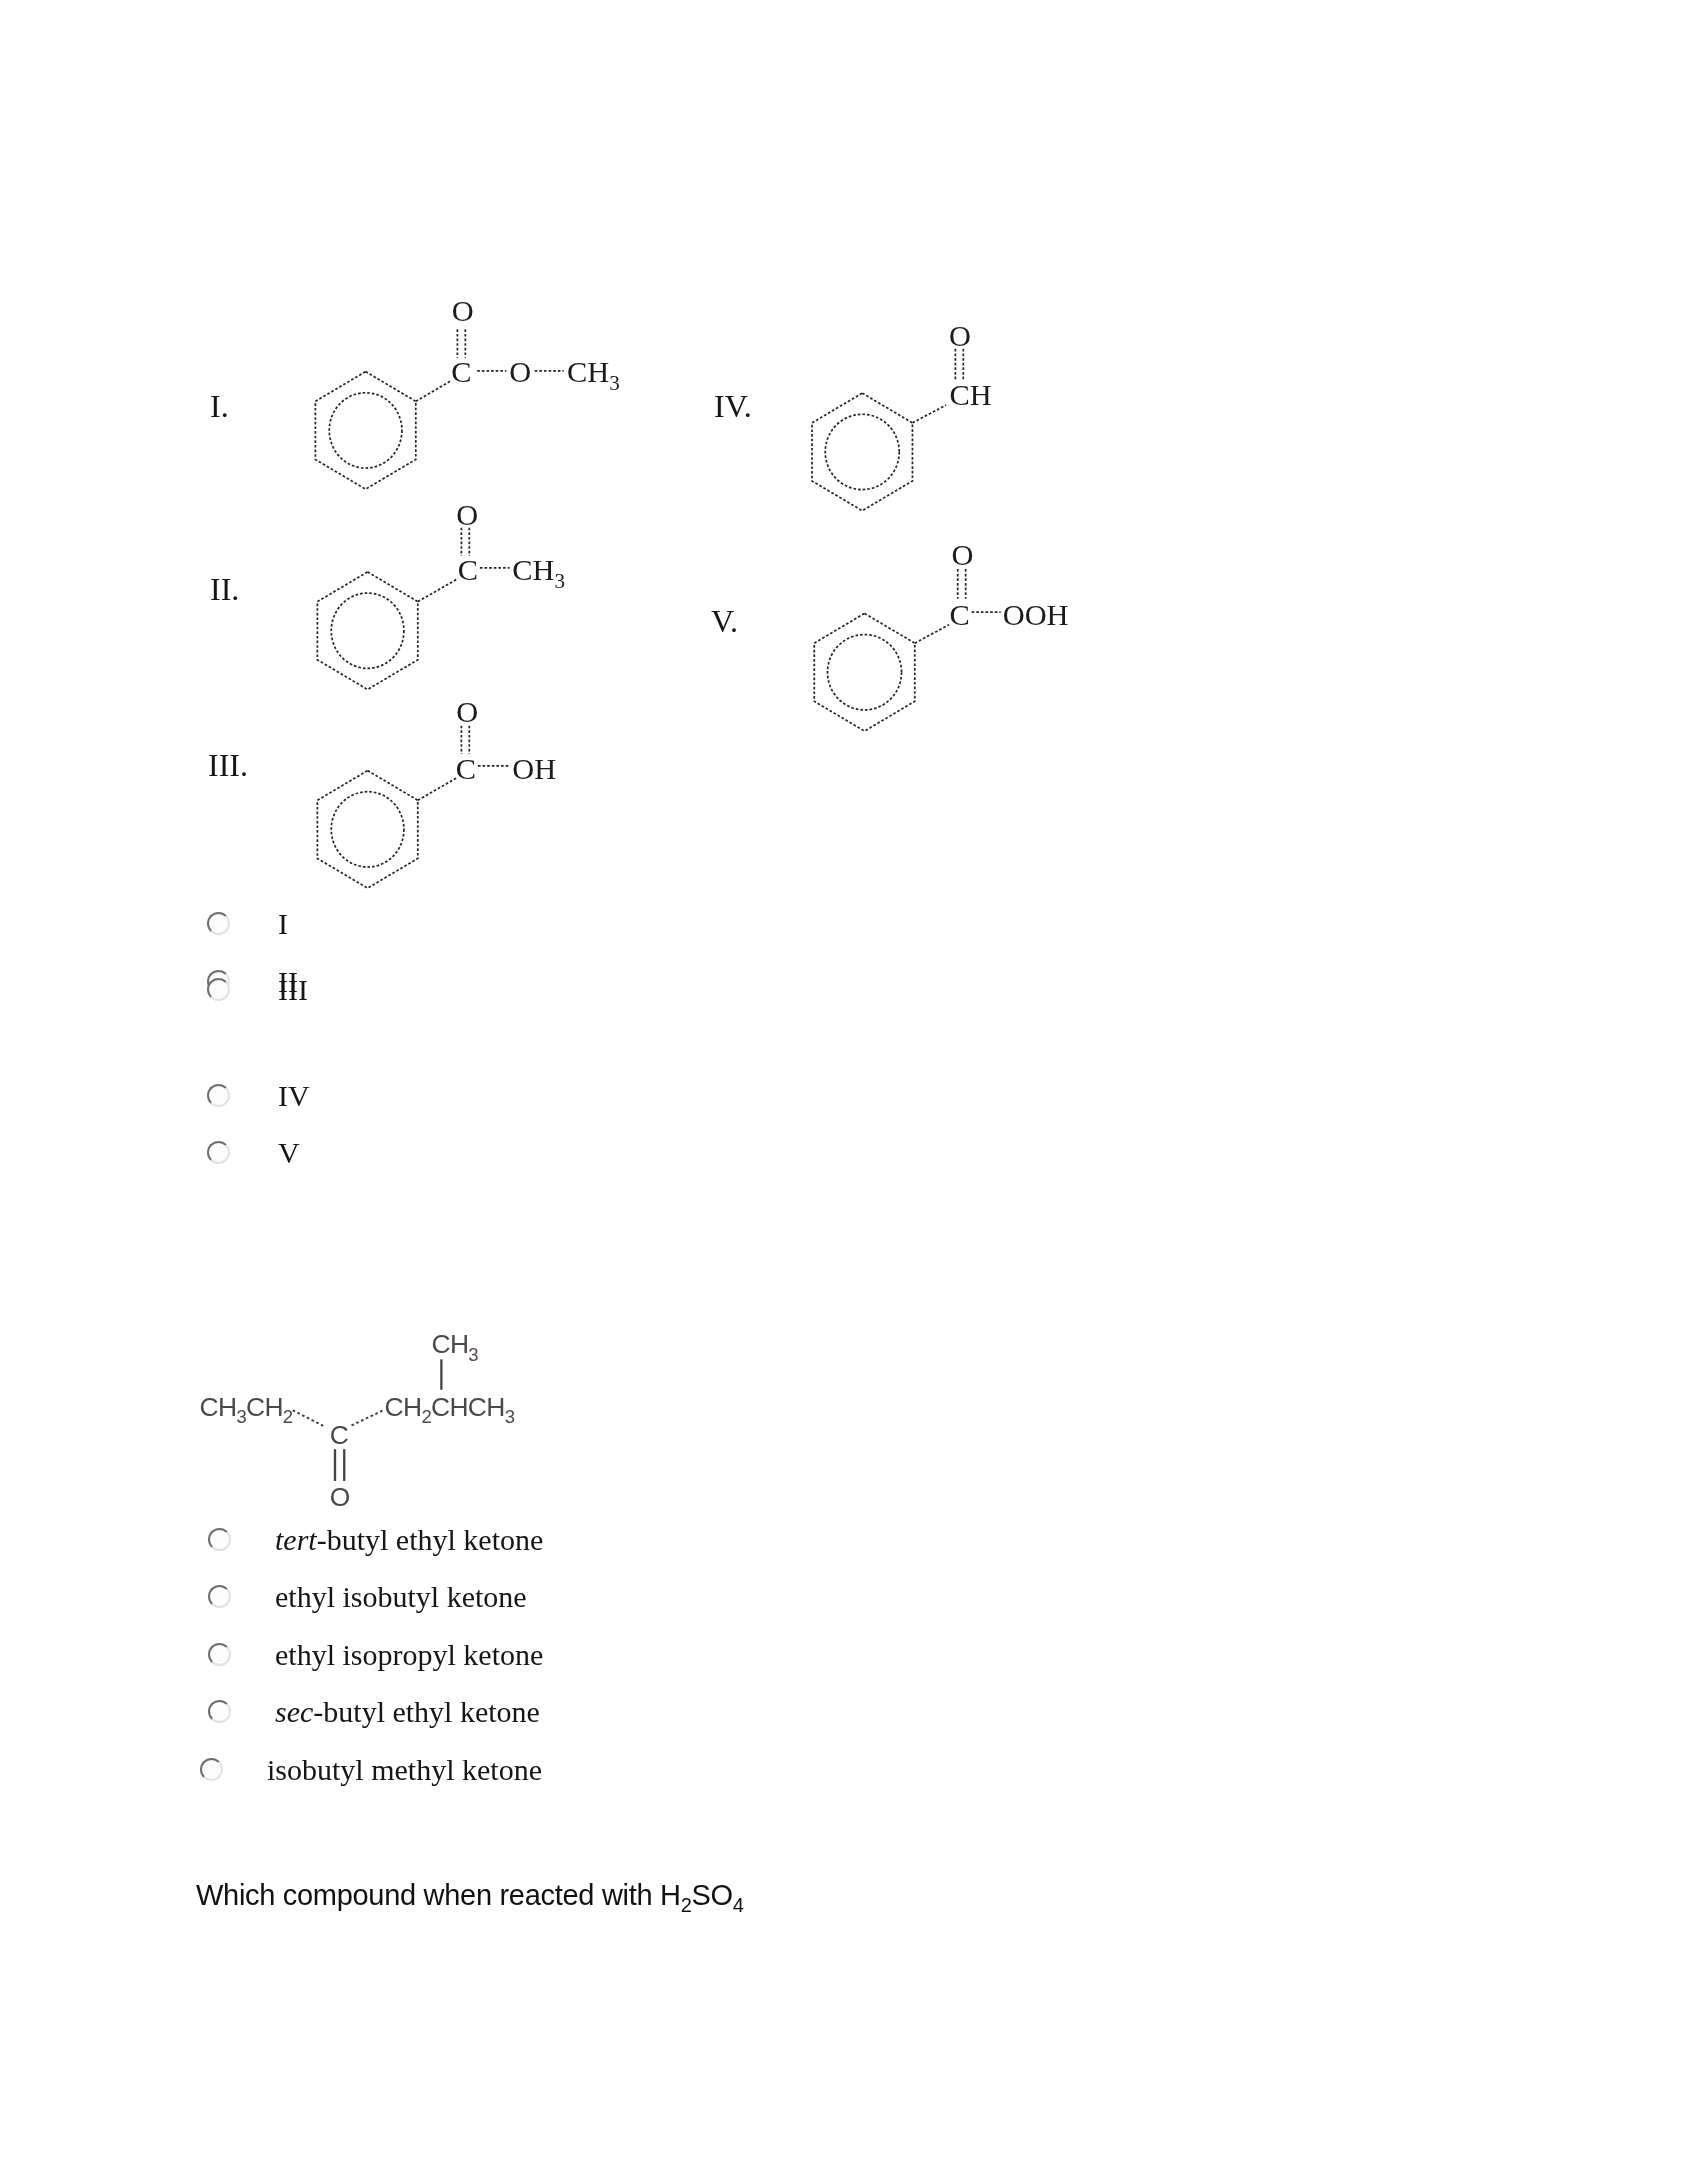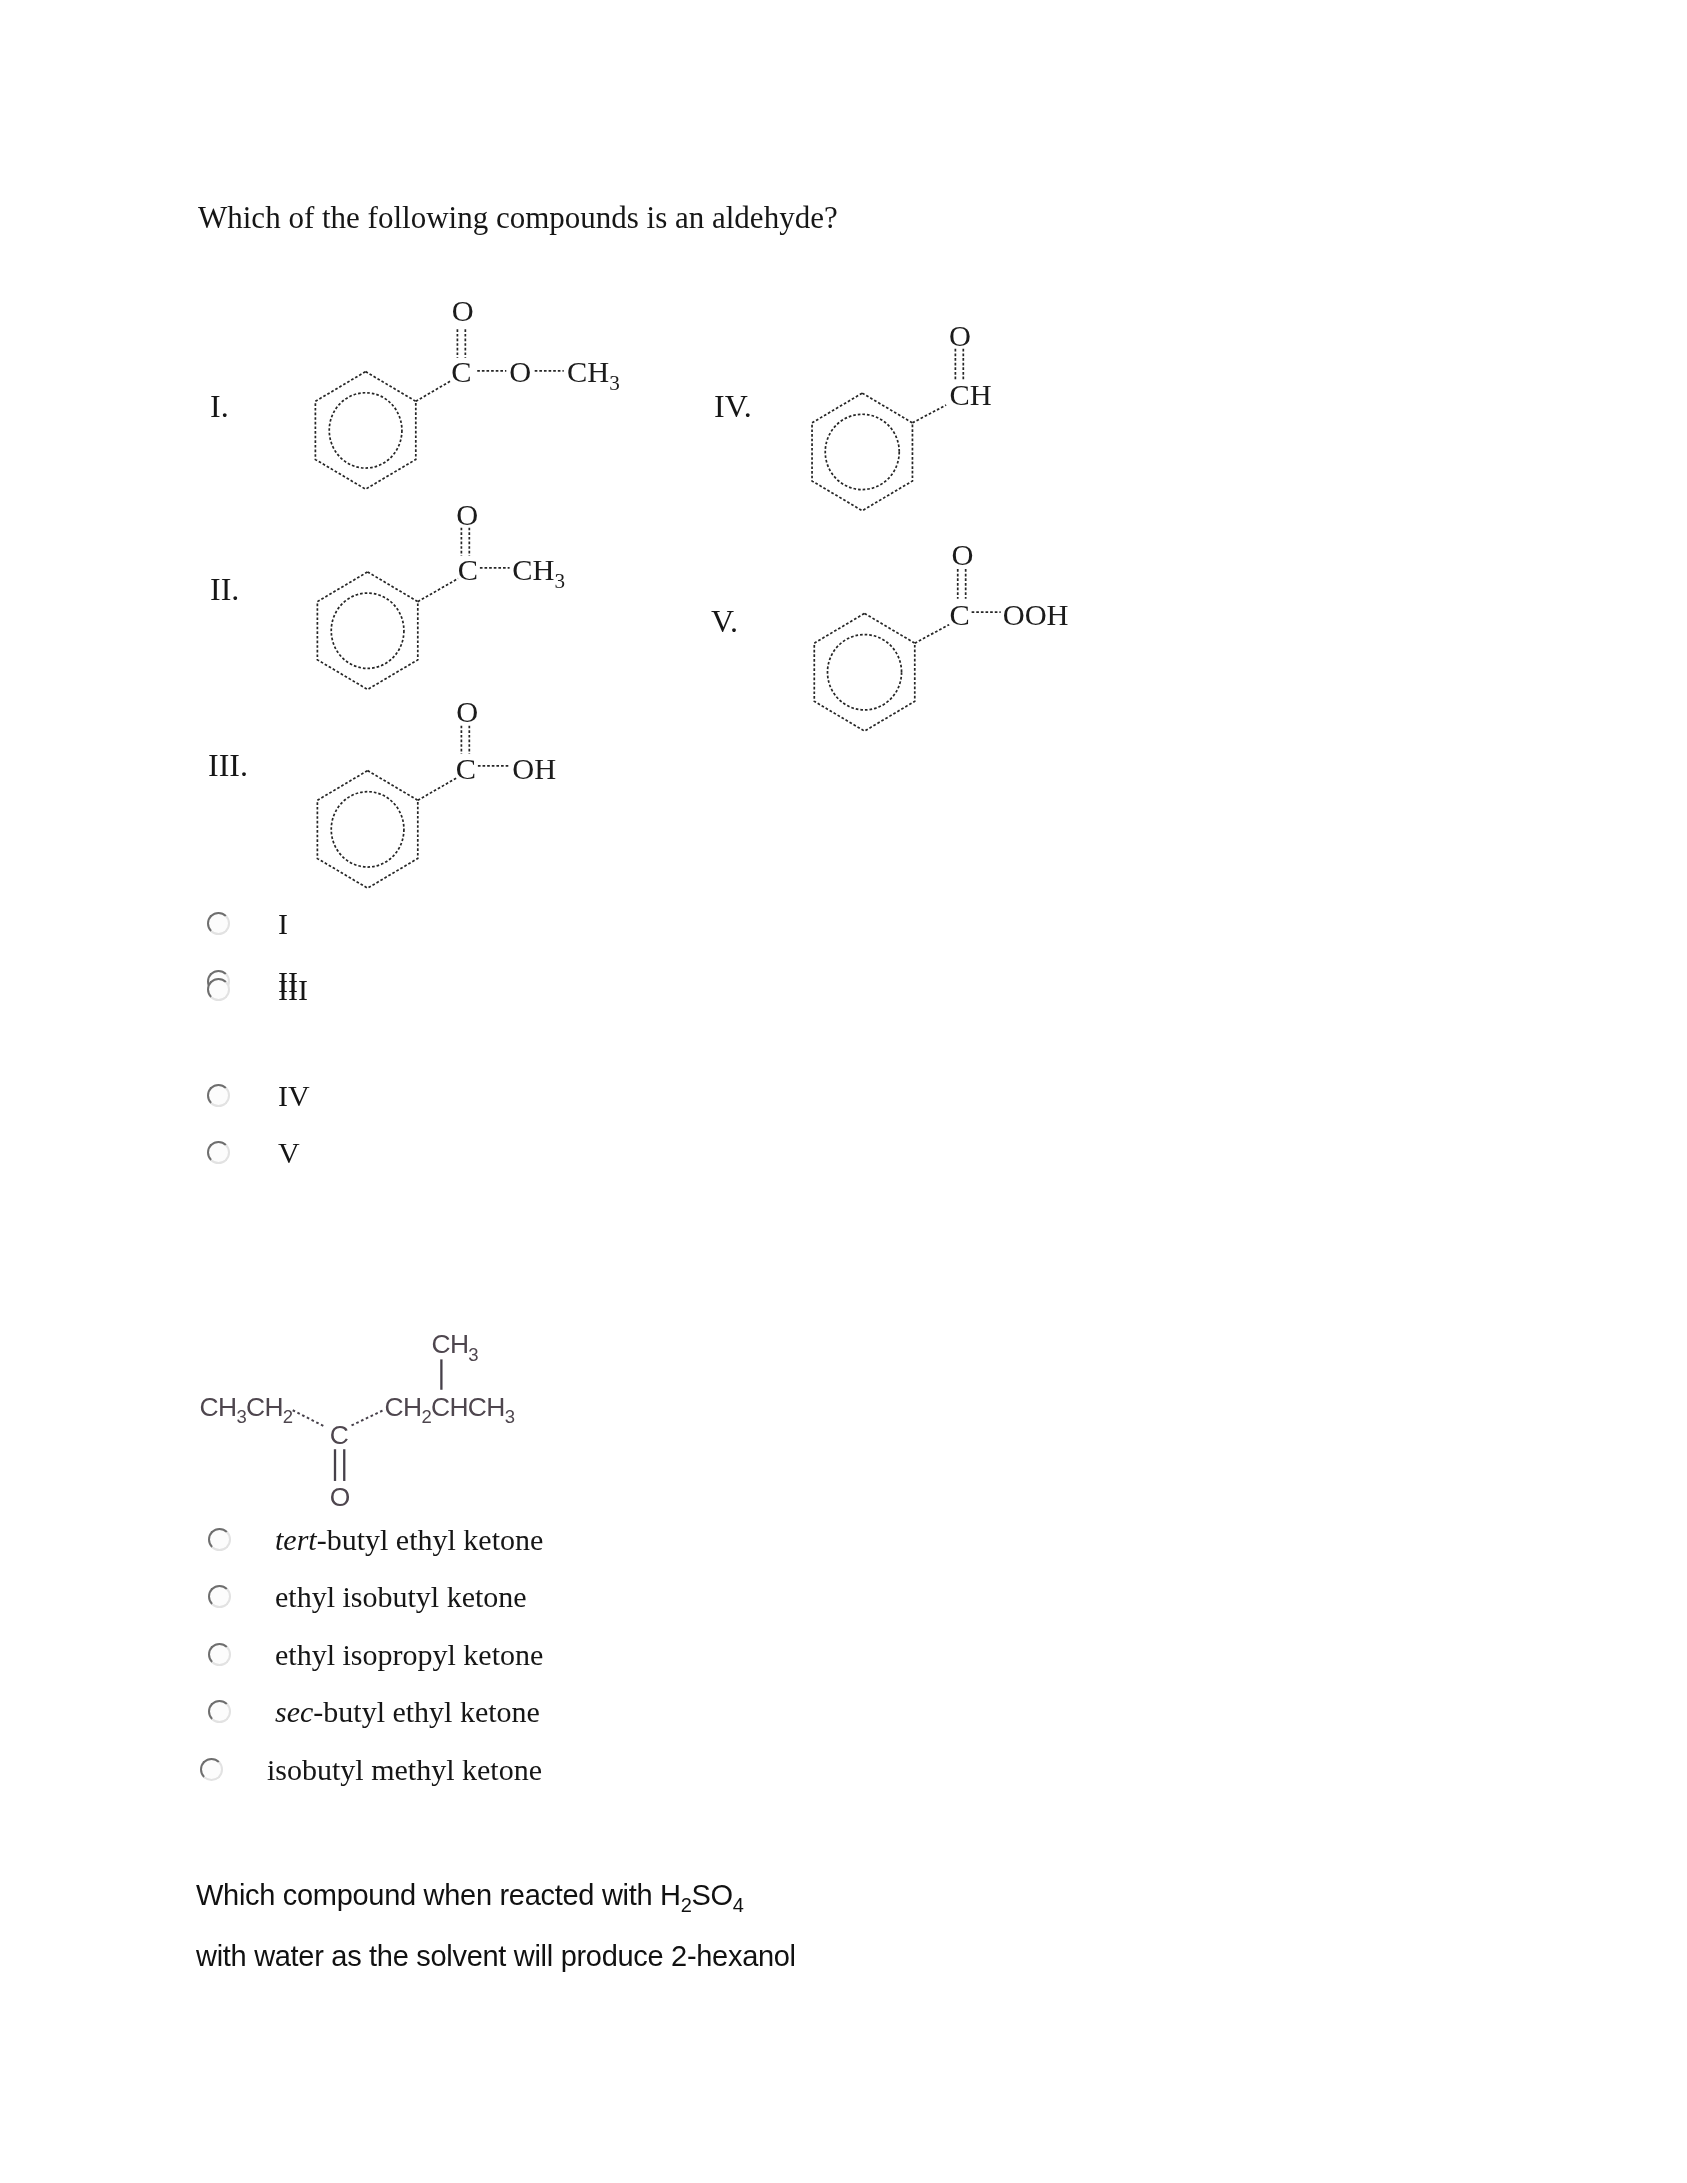--- a/index.html
+++ b/index.html
@@ -26,21 +26,20 @@
   .kbond-solid{stroke:#46404a;stroke-width:3.5;fill:none;}
   .q3{font-family:"Liberation Sans", sans-serif;font-size:29px;line-height:51px;color:#111;
       letter-spacing:-0.3px;white-space:nowrap;}
   .q3 sub{font-size:20px;}
 </style>
 </head>
 <body>
 
 <div id="page">
 
-  <div class="abs qtitle" style="left:198px;top:200px;">Which of the following compounds is an aldehyde?</div>
 
   <div class="abs roman-label" style="left:210px;top:388px;">I.</div>
   <div class="abs roman-label" style="left:210px;top:571px;">II.</div>
   <div class="abs roman-label" style="left:208px;top:747px;">III.</div>
   <div class="abs roman-label" style="left:714px;top:388px;">IV.</div>
   <div class="abs roman-label" style="left:711px;top:603px;">V.</div>
 
   <svg style="left:304px;top:291px;" width="324" height="218" viewBox="0 0 490 330">
     <polygon class="ring" points="93,122 169,167 169,255 93,300 17,255 17,167"></polygon>
     <ellipse class="ring" cx="93" cy="211" rx="55" ry="57"></ellipse>
@@ -152,17 +151,16 @@
     <div class="radio"></div>
     <div class="opt-label"><span class="ital">sec</span><span>-butyl ethyl ketone</span></div>
   </div>
   <div class="opt-row g2" style="left:200px;top:1757px;">
     <div class="radio"></div>
     <div class="opt-label"><span class="ital"></span><span>isobutyl methyl ketone</span></div>
   </div>
 
   <div class="abs q3" style="left:196px;top:1870px;">
     <div><span>Which compound when reacted with H</span><sub>2</sub><span>SO</span><sub>4</sub></div>
-    <div>with water as the solvent will produce 2-hexanol</div>
   </div>
 
 </div>
 
 
 </body></html>

